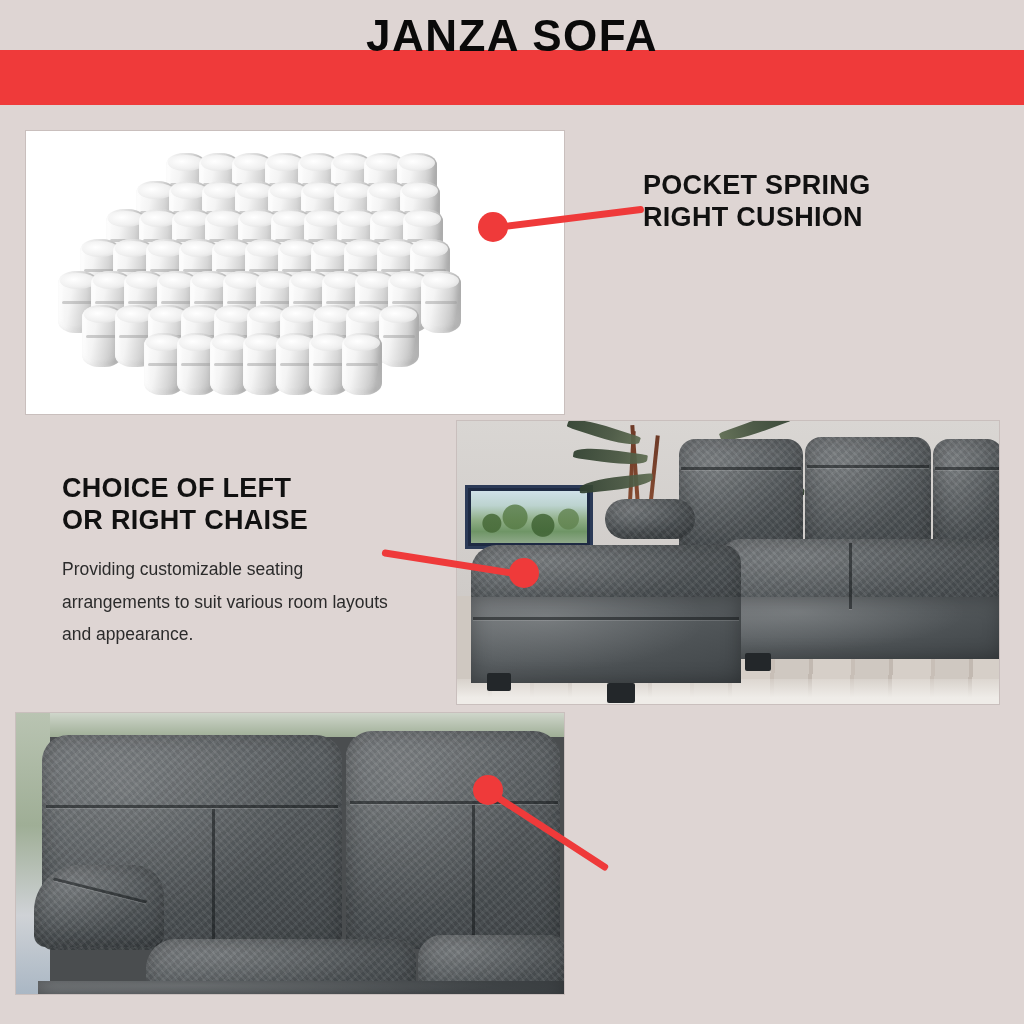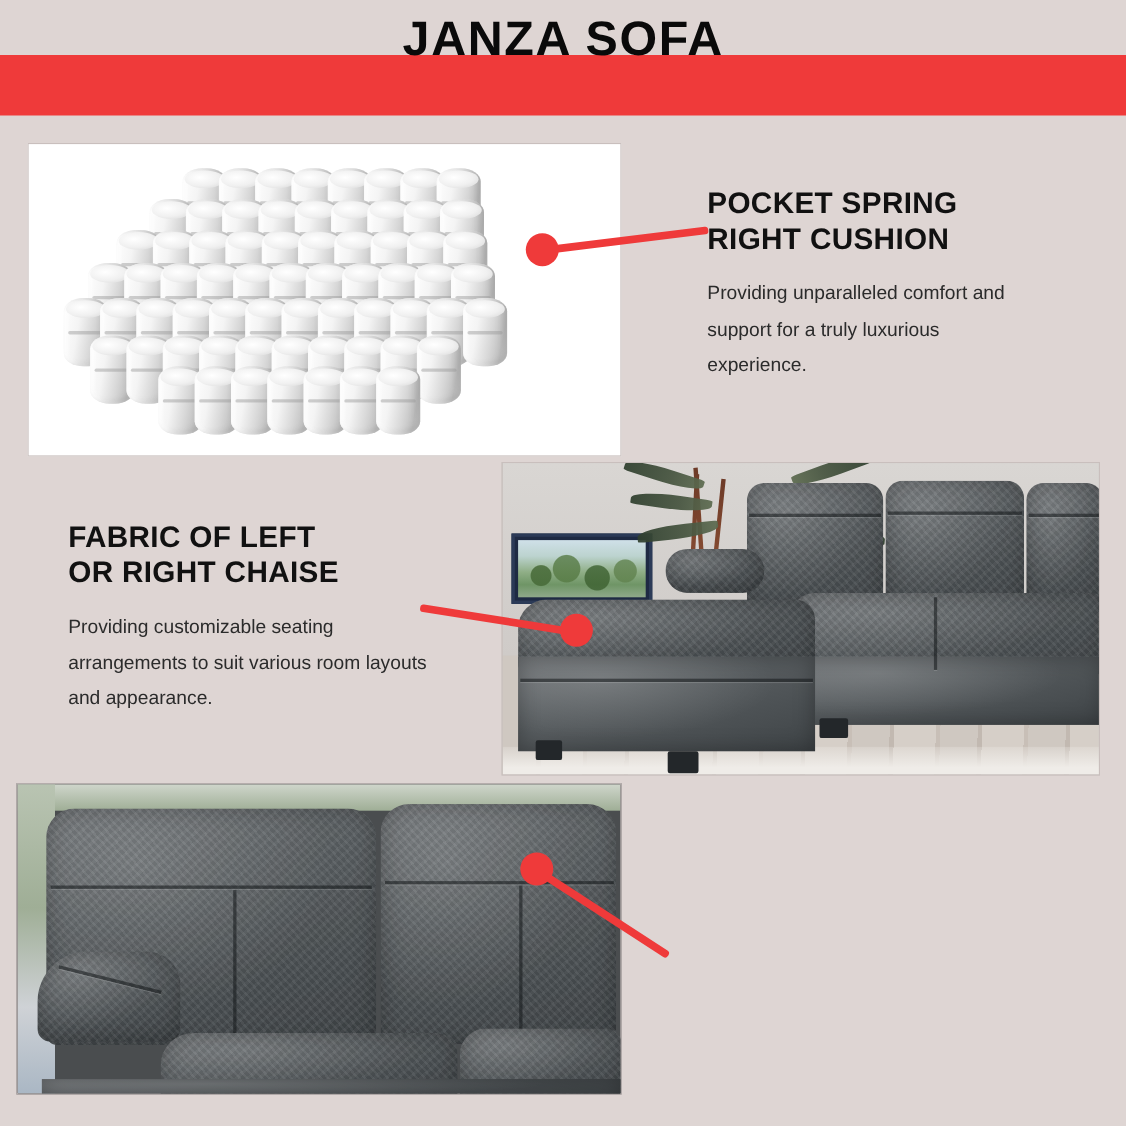--- a/index.html
+++ b/index.html
@@ -405,28 +405,27 @@
       <div class="uph" style="left:22px; top:268px; width:528px; height:18px;"></div>
     </div>
   </div>
 
   <div class="lead" style="left:495px; top:224px; width:150px; height:7px; transform:rotate(-7deg);"></div>
   <div class="dot" style="left:478px; top:212px; width:30px; height:30px;"></div>
 
   <div class="callout callout-springs">
     <h2>POCKET SPRING
 RIGHT CUSHION</h2>
-    <p>Providing unparalleled comfort and support for a truly luxurious experience.</p>
   </div>
 
   <div class="lead" style="left:382px; top:549px; width:148px; height:7px; transform:rotate(9deg);"></div>
   <div class="dot" style="left:509px; top:558px; width:30px; height:30px;"></div>
 
   <div class="callout callout-chaise">
-    <h2>FABRIC OF LEFT
+    <h2>CHOICE OF LEFT
 OR RIGHT CHAISE</h2>
     <p>Providing customizable seating arrangements to suit various room layouts and appearance.</p>
   </div>
 
   <div class="lead" style="left:490px; top:789px; width:140px; height:7px; transform:rotate(33deg);"></div>
   <div class="dot" style="left:473px; top:775px; width:30px; height:30px;"></div>
 
 
 </div>
 

